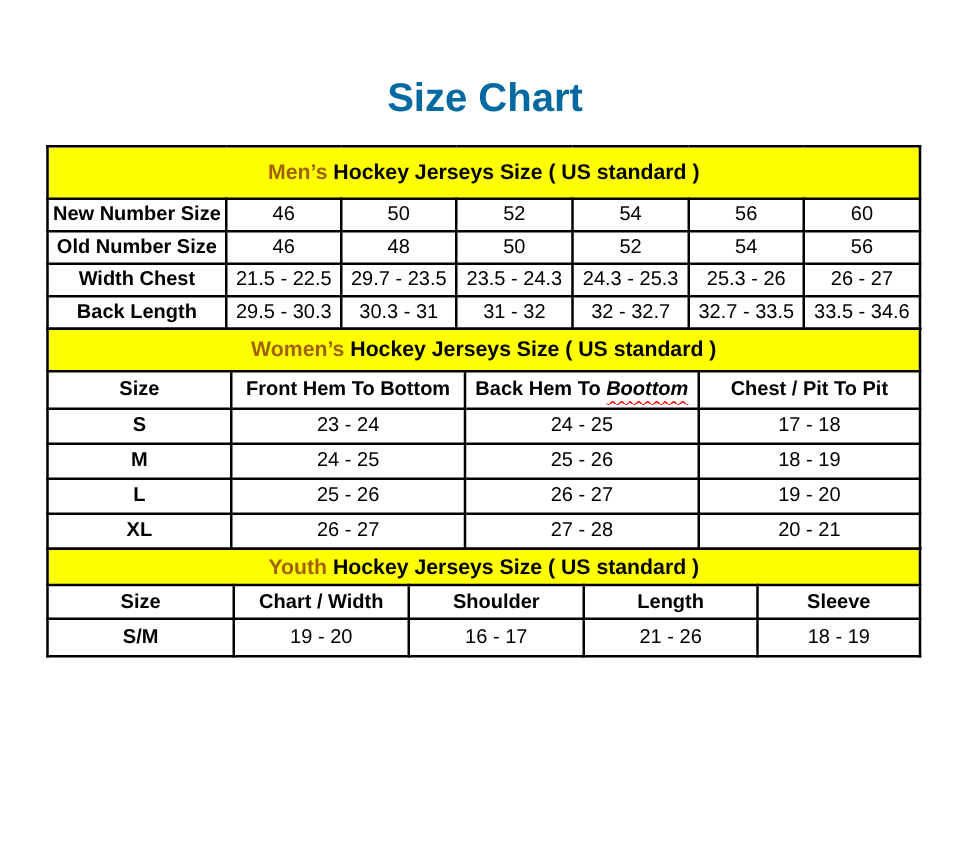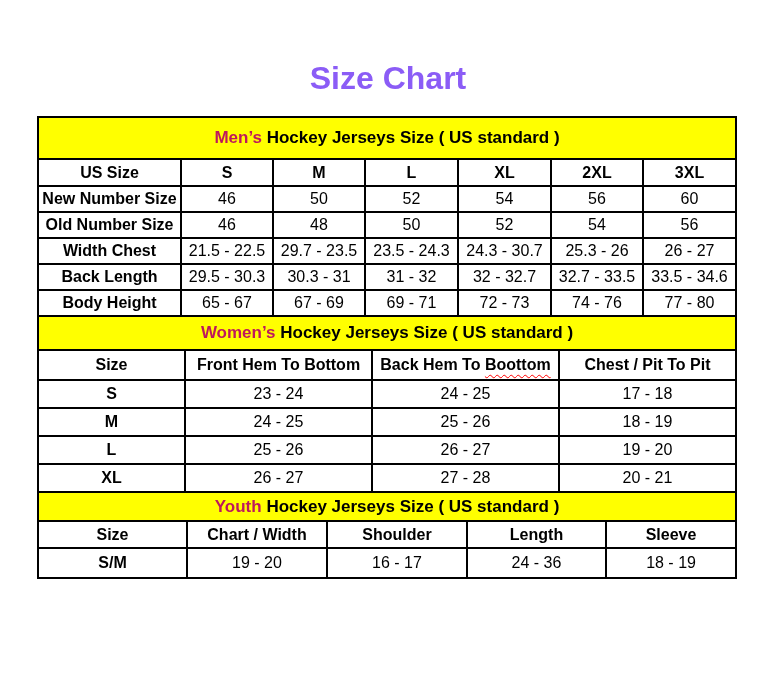--- a/index.html
+++ b/index.html
@@ -14,21 +14,21 @@
     overflow: hidden;
     background: #ffffff;
   }
   .page-title {
     margin: 0;
     padding-top: 60px;
     text-align: center;
     font-size: 32px;
     line-height: 36px;
     font-weight: bold;
-    color: #8b5cf6;
+    color: #0369a1;
   }
   .tables {
     width: 698px;
     margin: 20px 0 0 37px;
   }
   table.size-table {
     border-collapse: collapse;
     table-layout: fixed;
     width: 698px;
   }
@@ -40,21 +40,21 @@
     padding: 0;
     font-size: 16px;
     overflow: hidden;
     white-space: nowrap;
   }
   .band th {
     background: #FFFF00;
     font-size: 17px;
     font-weight: bold;
   }
-  .hl { color: #be185d; }
+  .hl { color: #a16207; }
   .cols th { font-weight: bold; }
   .label-normal { font-weight: bold; }
   .label-bold { font-weight: bold; }
 
   .t-mens .band th { height: 40px; }
   .t-mens .cols th { height: 25px; }
   .t-mens td       { height: 24px; }
 
   .t-womens .band th { height: 32px; }
   .t-womens .cols th { height: 28px; }
@@ -63,20 +63,21 @@
   .t-youth .band th { height: 27px; }
   .t-youth .cols th { height: 25px; }
   .t-youth td, .t-youth tbody th { height: 28px; }
 
   .squiggle {
     text-decoration-line: underline;
     text-decoration-style: wavy;
     text-decoration-color: #FF0000;
     text-decoration-thickness: 1px;
     text-underline-offset: 4px;
+    font-style: italic;
   }
 </style>
 </head>
 <body>
 
 <div class="page">
 
   <h1 class="page-title">Size Chart</h1>
 
   <div class="tables">
@@ -88,29 +89,20 @@
           <col style="width:92px">
           <col style="width:93px">
         <col style="width:93px">
           <col style="width:92px">
           <col style="width:93px">
       </colgroup>
       <thead>
         <tr class="band">
           <th colspan="7"><span class="hl">Men’s</span><span> Hockey Jerseys Size ( US standard )</span></th>
         </tr>
-        <tr class="cols">
-          <th>US Size</th>
-          <th>S</th>
-          <th>M</th>
-          <th>L</th>
-          <th>XL</th>
-          <th>2XL</th>
-          <th>3XL</th>
-        </tr>
       </thead>
       <tbody>
         <tr>
           <td class="label-normal">New Number Size</td>
           <td>46</td>
           <td>50</td>
           <td>52</td>
           <td>54</td>
           <td>56</td>
           <td>60</td>
@@ -122,41 +114,32 @@
           <td>50</td>
           <td>52</td>
           <td>54</td>
           <td>56</td>
         </tr>
         <tr>
           <td class="label-normal">Width Chest</td>
           <td>21.5 - 22.5</td>
           <td>29.7 - 23.5</td>
           <td>23.5 - 24.3</td>
-          <td>24.3 - 30.7</td>
+          <td>24.3 - 25.3</td>
           <td>25.3 - 26</td>
           <td>26 - 27</td>
         </tr>
         <tr>
           <td class="label-normal">Back Length</td>
           <td>29.5 - 30.3</td>
           <td>30.3 - 31</td>
           <td>31 - 32</td>
           <td>32 - 32.7</td>
           <td>32.7 - 33.5</td>
           <td>33.5 - 34.6</td>
-        </tr>
-        <tr>
-          <td class="label-normal">Body Height</td>
-          <td>65 - 67</td>
-          <td>67 - 69</td>
-          <td>69 - 71</td>
-          <td>72 - 73</td>
-          <td>74 - 76</td>
-          <td>77 - 80</td>
         </tr>
       </tbody>
     </table>
 
     <table class="size-table t-womens">
       <colgroup>
         <col style="width:147px">
           <col style="width:187px">
           <col style="width:187px">
           <col style="width:177px">
@@ -218,20 +201,20 @@
           <th>Shoulder</th>
           <th>Length</th>
           <th>Sleeve</th>
         </tr>
       </thead>
       <tbody>
         <tr>
           <th class="label-bold">S/M</th>
           <td>19 - 20</td>
           <td>16 - 17</td>
-          <td>24 - 36</td>
+          <td>21 - 26</td>
           <td>18 - 19</td>
         </tr>
       </tbody>
     </table>
 
   </div>
 </div>
 
 </body></html>

